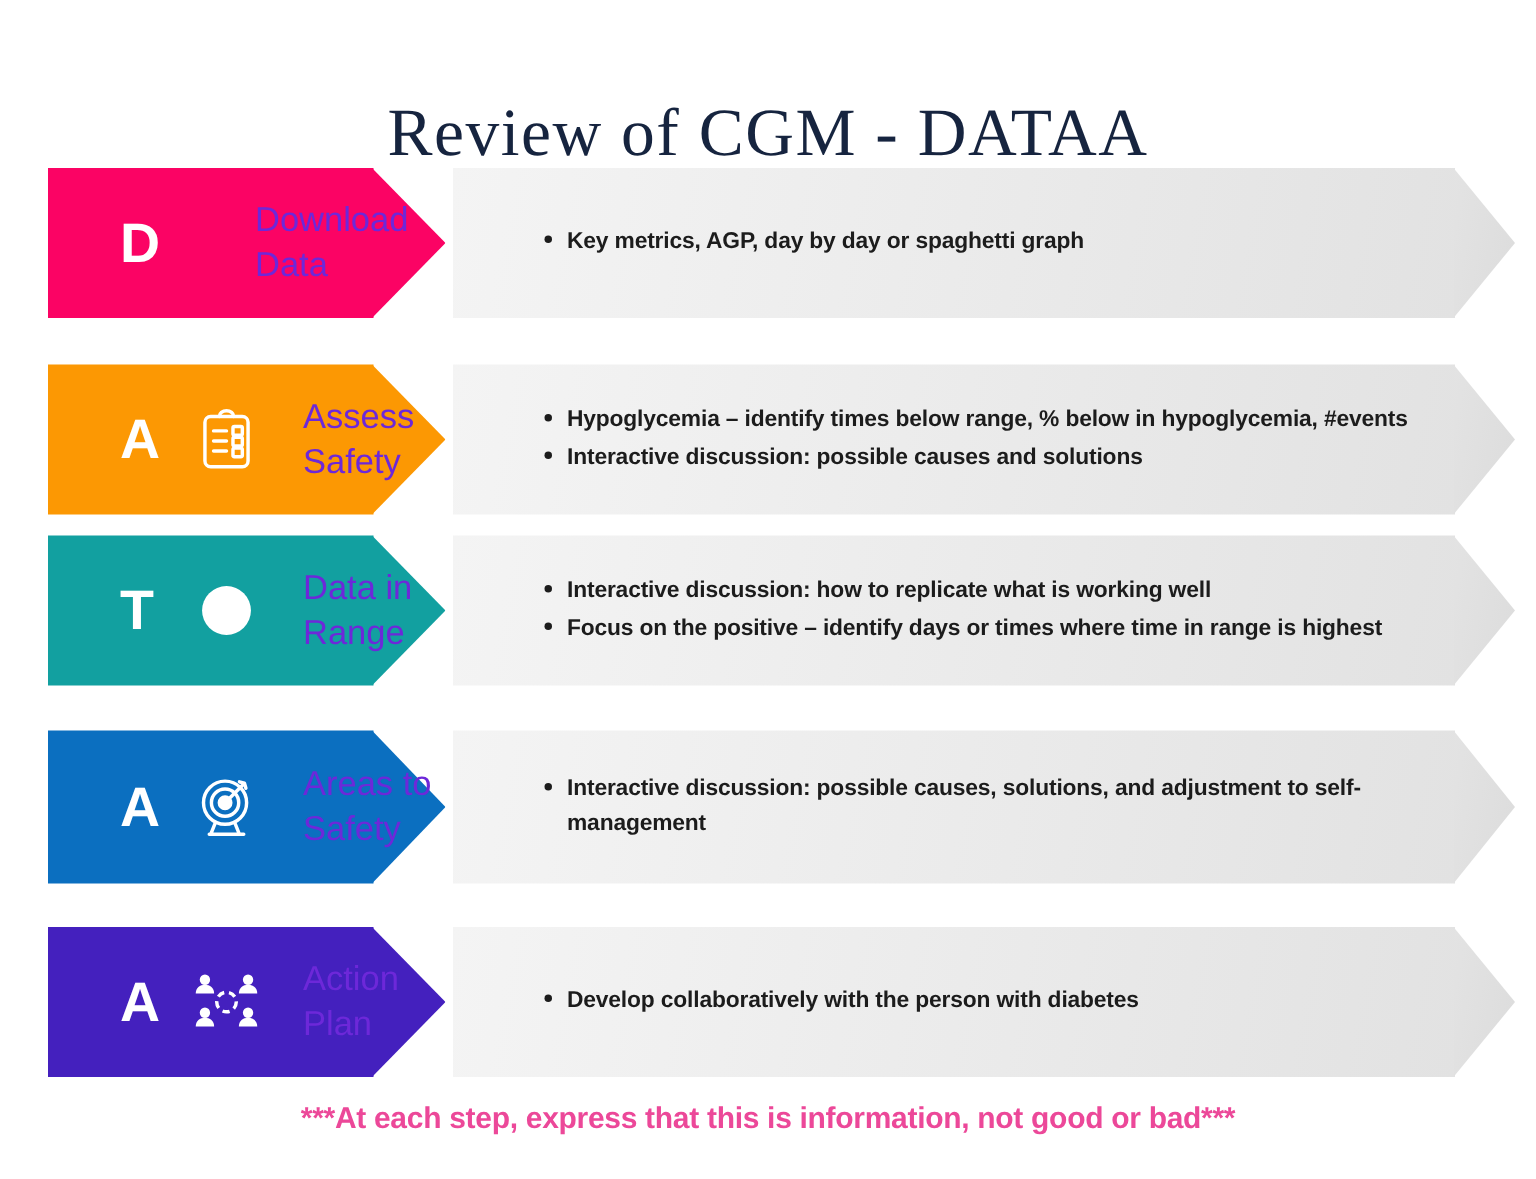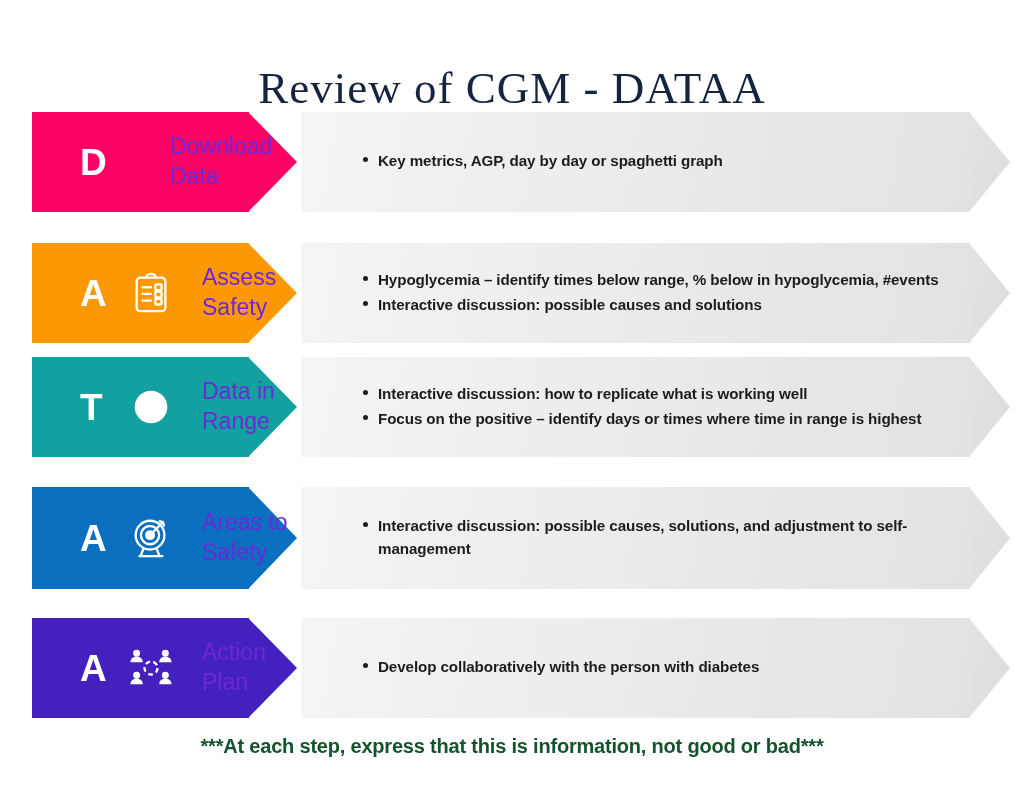--- a/index.html
+++ b/index.html
@@ -99,21 +99,21 @@
     content:"";
     position:absolute;left:2px;top:8px;
     width:5px;height:5px;border-radius:50%;
     background:#1c1c1c;
   }
 
   
   .footer{
     position:absolute;left:0;top:735px;width:1024px;
     text-align:center;
-    color:#14532d;
+    color:#ec4899;
     font-size:20px;
     font-weight:700;
     letter-spacing:-0.2px;
   }
 </style>
 </head>
 <body>
 
 <div class="page">
 

